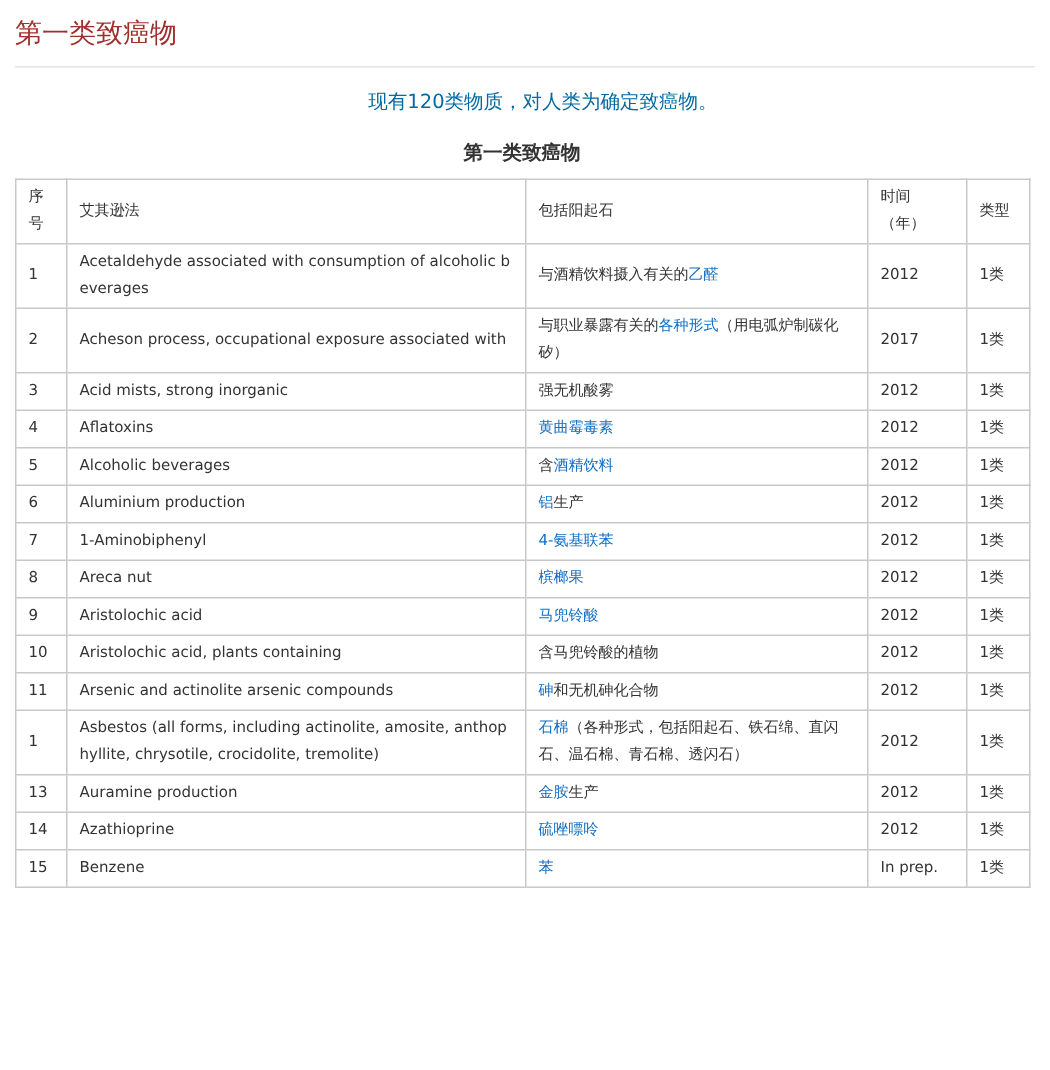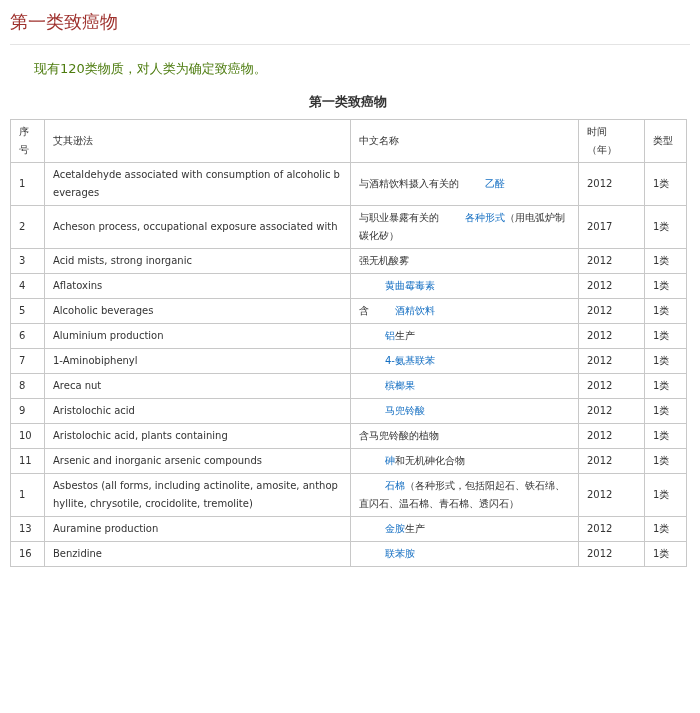--- a/index.html
+++ b/index.html
@@ -17,24 +17,25 @@
   .page-title {
     font-size: 18px;
     font-weight: 400;
     color: #9e302c;
     margin: 0;
     padding: 2px 0 10px 0;
     border-bottom: 1px solid #e4e4e4;
   }
   .intro {
     font-size: 13px;
-    color: #4d7c0f;
+    color: #0369a1;
     margin: 14px 0 12px 0;
     padding-left: 24px;
     line-height: 1.5;
+    text-align: center;
   }
   .table-caption {
     text-align: center;
     font-weight: bold;
     font-size: 13px;
     color: #333;
     margin: 14px 0 8px 0;
     width: 676px;
   }
   table.carcinogens {
@@ -60,21 +61,20 @@
   col.c-no   { width: 34px; }
   col.c-en   { width: 306px; }
   col.c-zh   { width: 228px; }
   col.c-year { width: 66px; }
   col.c-type { width: 42px; }
   td.cell-en { word-break: break-all; }
   a.zh-link {
     color: #136ec2;
     text-decoration: none;
     cursor: pointer;
-    padding-left: 26px;
   }
 </style>
 </head>
 <body>
 
 <div class="page">
 
   <h2 class="page-title">第一类致癌物</h2>
 
   <p class="intro">现有120类物质，对人类为确定致癌物。</p>
@@ -86,21 +86,21 @@
       <col class="c-no">
       <col class="c-en">
       <col class="c-zh">
       <col class="c-year">
       <col class="c-type">
     </colgroup>
     <thead>
       <tr>
         <th>序号</th>
         <th>艾其逊法</th>
-        <th>中文名称</th>
+        <th>包括阳起石</th>
         <th>时间
 （年）</th>
         <th>类型</th>
       </tr>
     </thead>
     <tbody id="table-body">
   <tr>
     <td>1</td>
     <td class="cell-en">Acetaldehyde associated with consumption of alcoholic beverages</td>
     <td><span>与酒精饮料摄入有关的</span><a href="#" class="zh-link">乙醛</a><span></span></td>
@@ -175,21 +175,21 @@
   <tr>
     <td>10</td>
     <td class="cell-en">Aristolochic acid, plants containing</td>
     <td><span>含马兜铃酸的植物</span><span></span></td>
     <td>2012</td>
     <td>1类</td>
   </tr>
 
   <tr>
     <td>11</td>
-    <td class="cell-en">Arsenic and inorganic arsenic compounds</td>
+    <td class="cell-en">Arsenic and actinolite arsenic compounds</td>
     <td><span></span><a href="#" class="zh-link">砷</a><span>和无机砷化合物</span></td>
     <td>2012</td>
     <td>1类</td>
   </tr>
 
   <tr>
     <td>1</td>
     <td class="cell-en">Asbestos (all forms, including actinolite, amosite, anthophyllite, chrysotile, crocidolite, tremolite)</td>
     <td><span></span><a href="#" class="zh-link">石棉</a><span>（各种形式，包括阳起石、铁石绵、直闪石、温石棉、青石棉、透闪石）</span></td>
     <td>2012</td>
@@ -197,26 +197,33 @@
   </tr>
 
   <tr>
     <td>13</td>
     <td class="cell-en">Auramine production</td>
     <td><span></span><a href="#" class="zh-link">金胺</a><span>生产</span></td>
     <td>2012</td>
     <td>1类</td>
   </tr>
 
-
-
-  <tr>
-    <td>16</td>
-    <td class="cell-en">Benzidine</td>
-    <td><span></span><a href="#" class="zh-link">联苯胺</a><span></span></td>
-    <td>2012</td>
-    <td>1类</td>
-  </tr>
+  <tr>
+    <td>14</td>
+    <td class="cell-en">Azathioprine</td>
+    <td><span></span><a href="#" class="zh-link">硫唑嘌呤</a><span></span></td>
+    <td>2012</td>
+    <td>1类</td>
+  </tr>
+
+  <tr>
+    <td>15</td>
+    <td class="cell-en">Benzene</td>
+    <td><span></span><a href="#" class="zh-link">苯</a><span></span></td>
+    <td>In prep.</td>
+    <td>1类</td>
+  </tr>
+
 
 </tbody>
   </table>
 
 </div>
 
 </body></html>

